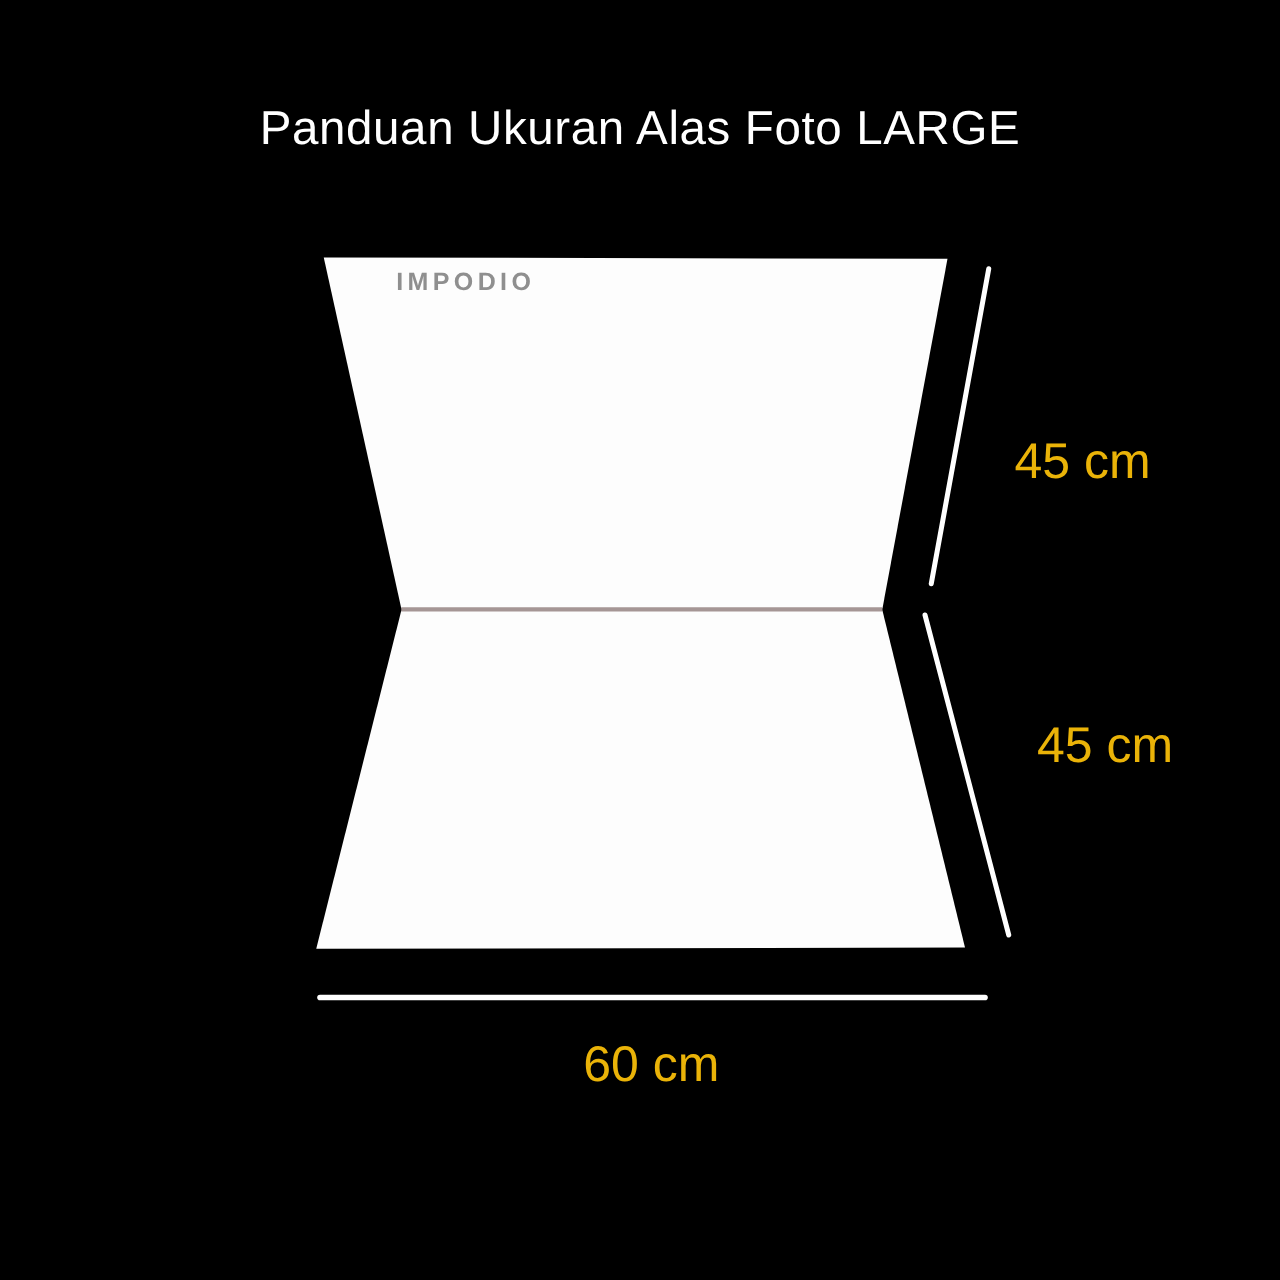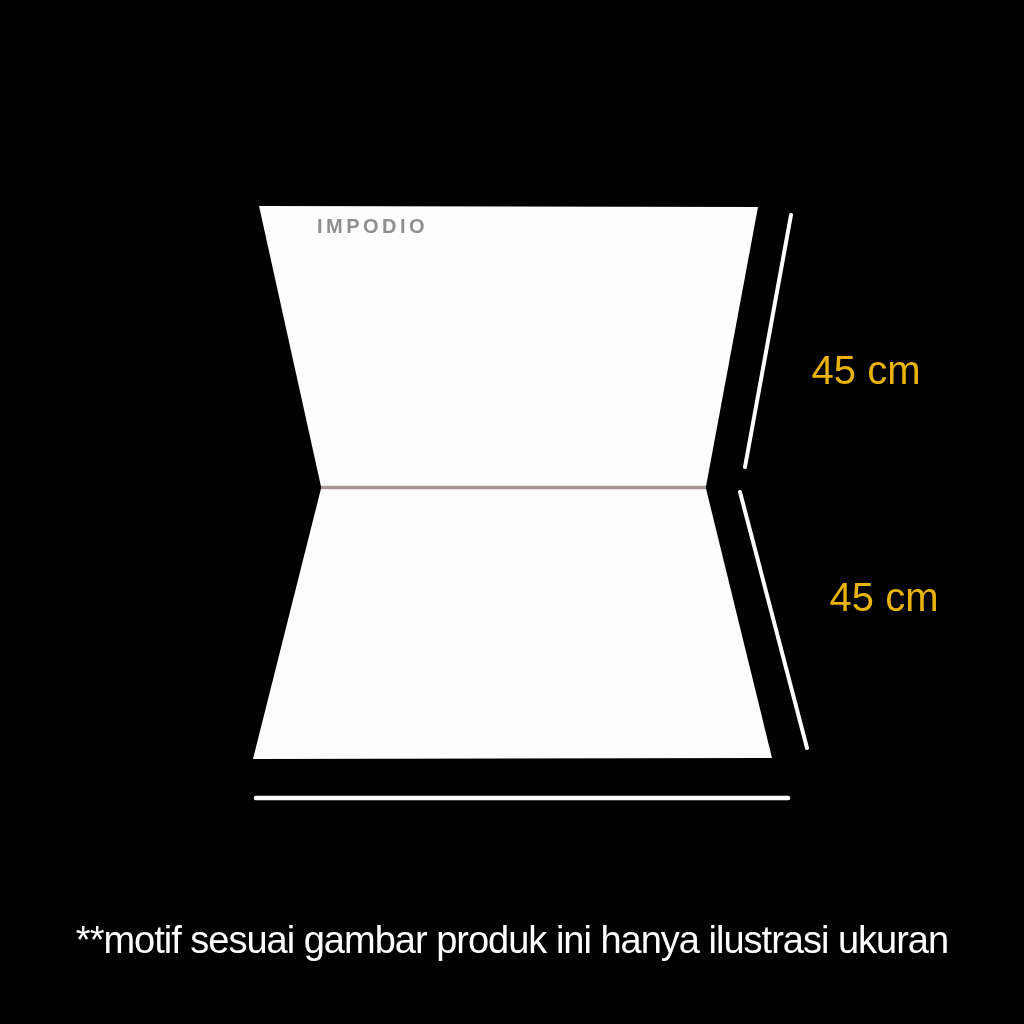--- a/index.html
+++ b/index.html
@@ -62,20 +62,21 @@
     font-size: 38px;
     letter-spacing: -1px;
     white-space: nowrap;
   }
 </style>
 </head>
 <body>
 
 <div class="poster">
 
+  <div class="title">Panduan Ukuran Alas Foto LARGE</div>
 
   <svg class="diagram-svg" width="1024" height="1024" viewBox="0 0 1024 1024">
 
     <polygon points="259,206 758,207 706,486.5 321,486.5" fill="#fdfdfd"></polygon>
 
     <polygon points="321,488.5 706,488.5 772,758 253,759" fill="#fdfdfd"></polygon>
 
     <line x1="321" y1="487.5" x2="706" y2="487.5" stroke="#a59695" stroke-width="3.5"></line>
 
     <line x1="791" y1="215" x2="745" y2="467" stroke="#ffffff" stroke-width="4" stroke-linecap="round"></line>
@@ -84,16 +85,16 @@
 
     <line x1="256" y1="798" x2="788" y2="798" stroke="#ffffff" stroke-width="4.5" stroke-linecap="round"></line>
   </svg>
 
   <div class="watermark">IMPODIO</div>
 
   <div class="dim-label h-top">45 cm</div>
 
   <div class="dim-label h-bot">45 cm</div>
 
+  <div class="dim-label width">60 cm</div>
 
-  <div class="footnote">**motif sesuai gambar produk ini hanya ilustrasi ukuran</div>
 
 </div>
 
 </body></html>

